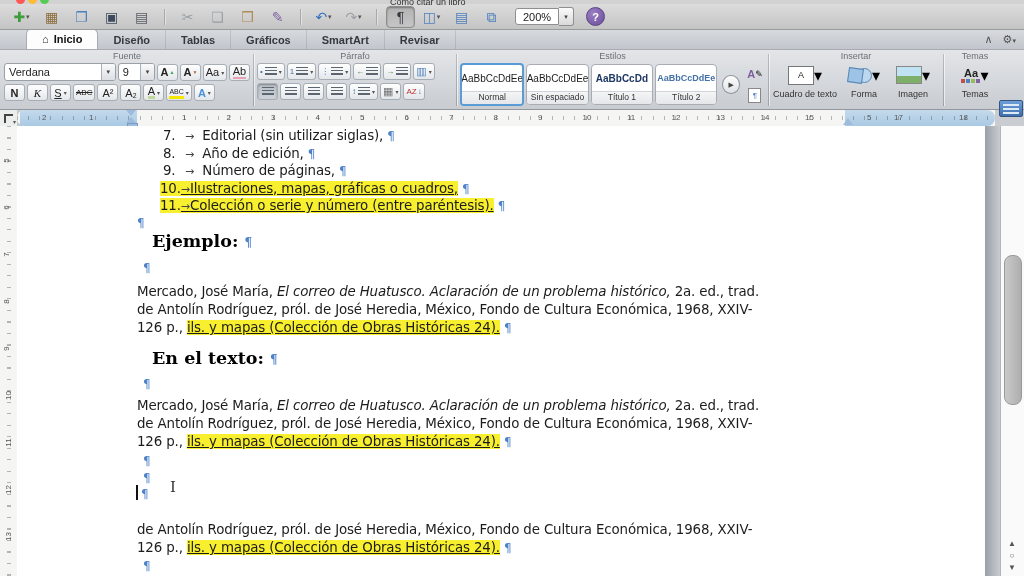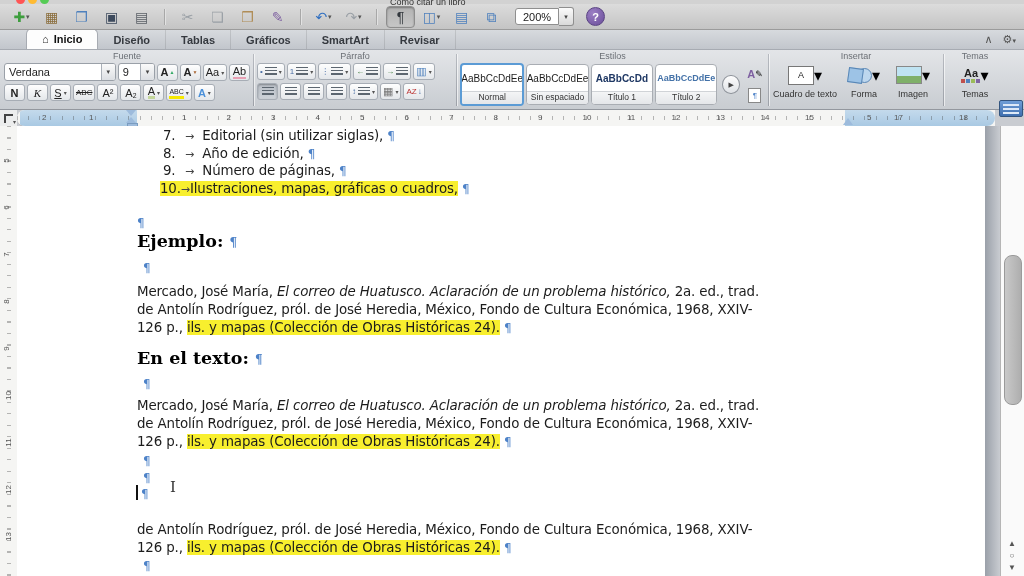--- a/index.html
+++ b/index.html
@@ -113,24 +113,24 @@
     font-family:"DejaVu Sans",sans-serif;font-size:13.4px;color:#1c1c1c;letter-spacing:-.15px;}
   #edge{position:absolute;left:985px;top:126px;width:15px;height:450px;background:linear-gradient(to right,#9aa0a9,#c9ccd1);}
   #vscroll{position:absolute;left:1000px;top:126px;width:24px;height:450px;background:#fafafa;border-left:1px solid #b5b5b5;}
   #vthumb{position:absolute;left:1004px;top:255px;width:16px;height:148px;background:linear-gradient(to right,#c9c9c9,#aeaeae);border:1px solid #9a9a9a;border-radius:8px;}
   #splitbtn{position:absolute;left:999px;top:100px;width:24px;height:17px;background:linear-gradient(#6f9fd8,#3f6faf);border:1px solid #33557f;border-radius:2px;
     display:flex;flex-direction:column;justify-content:center;gap:2px;padding:0 3px;box-sizing:border-box;}
   #splitbtn i{height:2px;background:#dce9f7;}
   .navbtn{position:absolute;left:1005px;width:14px;height:11px;font-size:8px;color:#555;display:flex;align-items:center;justify-content:center;}
   .docline{position:absolute;white-space:nowrap;}
   .pilcrow{color:#4d82c8;font-size:12px;}
-  .hl{background:#f8ef2e;}
+  .hl{background:#f8ef2e;text-decoration:underline;}
   .tabarrow{color:#444;font-size:11px;}
   .lnum{display:inline-block;}
-  .head{font-family:"DejaVu Serif",serif;font-weight:bold;font-size:17.5px;color:#000;letter-spacing:0;}
+  .head{font-family:"DejaVu Serif",serif;font-weight:bold;font-size:17.5px;color:#000;letter-spacing:0;margin-left:15px;}
   .ital{font-style:italic;}
   .caret{position:absolute;width:1.5px;height:15px;background:#111;}
   .ibeam{position:absolute;font-family:"DejaVu Serif",serif;font-size:15px;color:#333;}
 </style>
 </head>
 <body>
 
 <div id="titlebar">
   <span class="traffic" style="left:16px;background:#f55"></span>
   <span class="traffic" style="left:28px;background:#fb3"></span>
@@ -493,20 +493,23 @@
   </div>
   <div class="docline" style="left:146px;top:19.5px">
     <span class="lnum" style="width:22px">8.</span><span class="tabarrow">→</span>&nbsp;&nbsp;<span>Año de edición,</span>&nbsp;<span class="pilcrow">¶</span>
   </div>
   <div class="docline" style="left:146px;top:37px">
     <span class="lnum" style="width:22px">9.</span><span class="tabarrow">→</span>&nbsp;&nbsp;<span>Número de páginas,</span>&nbsp;<span class="pilcrow">¶</span>
   </div>
   <div class="docline" style="left:143px;top:54.5px">
     <span class="hl"><span class="lnum">10.</span><span class="tabarrow">→</span><span>Ilustraciones, mapas, gráficas o cuadros,</span></span>&nbsp;<span class="pilcrow">¶</span>
   </div>
+  <div class="docline" style="left:143px;top:72px">
+    <span class="hl"><span class="lnum">11.</span><span class="tabarrow">→</span><span>Colección o serie y número (entre paréntesis).</span></span>&nbsp;<span class="pilcrow">¶</span>
+  </div>
 
   <div class="docline" style="left:120px;top:89px"><span class="pilcrow">¶</span></div>
 
   <div class="docline head" style="left:120px;top:105px"><span>Ejemplo:</span>&nbsp;<span class="pilcrow">¶</span></div>
 
   <div class="docline" style="left:126px;top:134px"><span class="pilcrow">¶</span></div>
 
   <div class="docline" style="left:120px;top:158px"><span>Mercado, José María, </span><span class="ital">El correo de Huatusco. Aclaración de un problema histórico,</span><span> 2a. ed., trad.</span></div>
   <div class="docline" style="left:120px;top:176px"><span>de Antolín Rodríguez, pról. de José Heredia, México, Fondo de Cultura Económica, 1968, XXIV-</span></div>
   <div class="docline" style="left:120px;top:194px"><span>126 p., </span><span class="hl">ils. y mapas (Colección de Obras Históricas 24).</span>&nbsp;<span class="pilcrow">¶</span></div>

